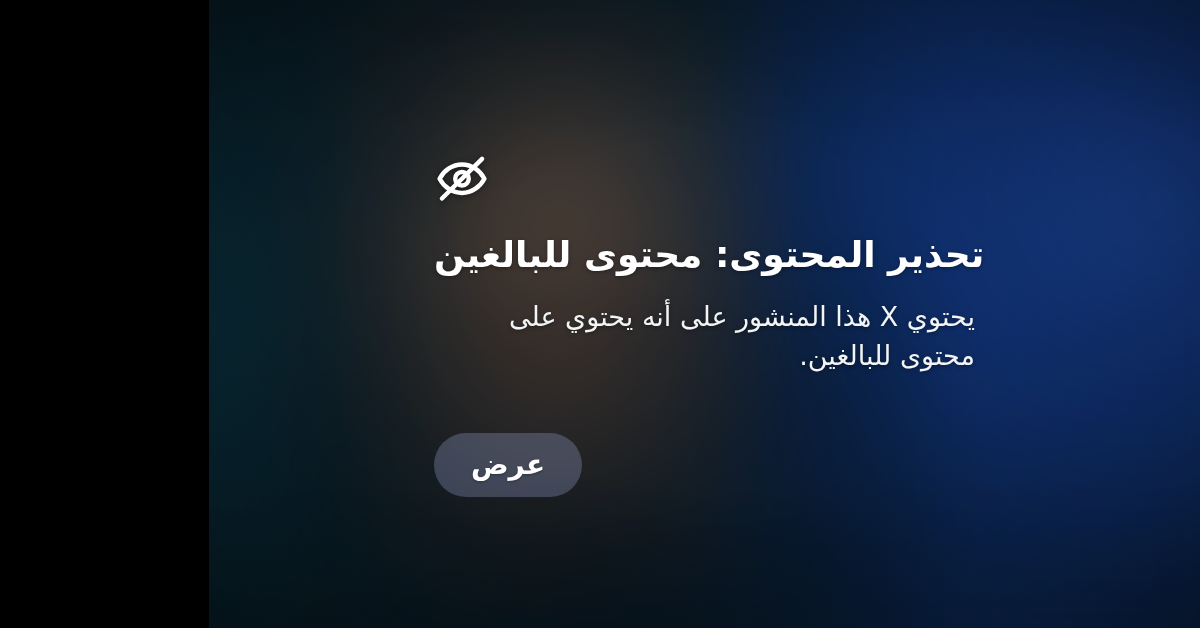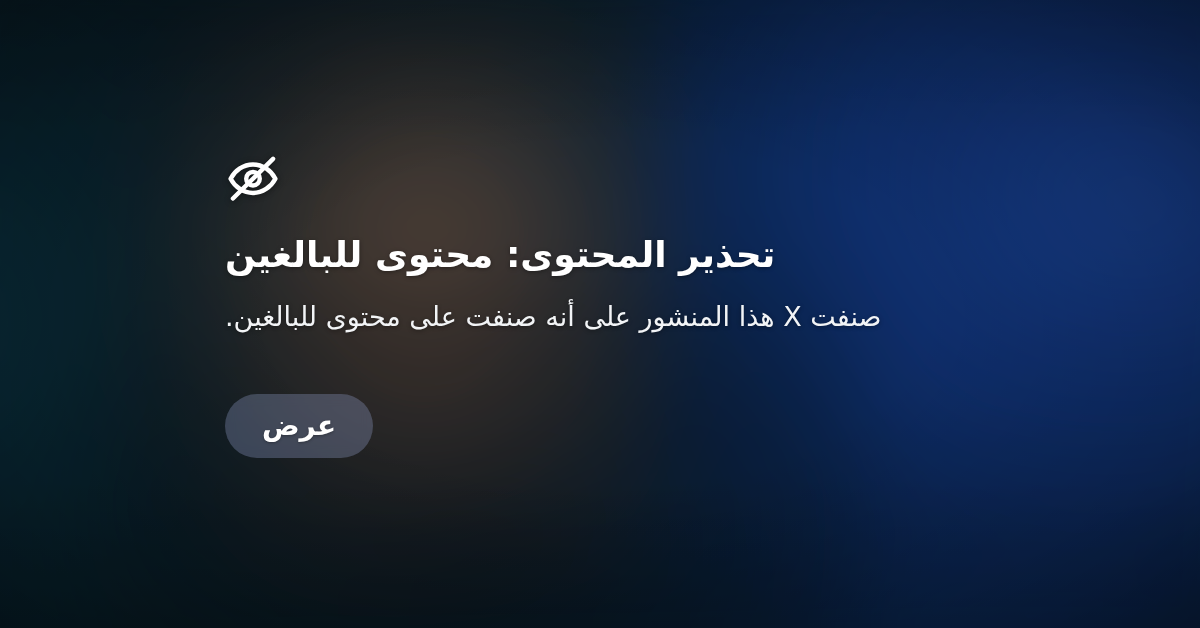--- a/index.html
+++ b/index.html
@@ -9,21 +9,21 @@
     background: #000;
   }
 
   body {
     font-family: "DejaVu Sans", "Liberation Sans", sans-serif;
   }
 
   
   .stage {
     position: relative;
-    width: 1200px;
+    width: 991px;
     height: 628px;
     overflow: hidden;
     background: #0369a1;
     user-select: none;
   }
 
   
   .backdrop {
     position: absolute;
     inset: -80px;
@@ -260,18 +260,18 @@
     <span class="eye-off-icon">
       <svg viewBox="0 0 24 24" fill="none" stroke="currentColor" stroke-width="1.9" stroke-linecap="round" stroke-linejoin="round" aria-hidden="true">
         <path d="M2.4 12.3C4.3 8.7 7.9 6.2 12 6.2c4.1 0 7.7 2.5 9.6 6.1-1.9 3.6-5.5 6.1-9.6 6.1-4.1 0-7.7-2.5-9.6-6.1Z"></path>
         <circle cx="12" cy="12.3" r="2.9"></circle>
         <line x1="3.4" y1="20.8" x2="20.6" y2="3.8"></line>
       </svg>
     </span>
 
     <h1 class="warning-title">تحذير المحتوى: محتوى للبالغين</h1>
 
-    <p class="warning-body">صنفت X هذا المنشور على أنه صنفت على محتوى للبالغين.</p>
+    <p class="warning-body">يحتوي X هذا المنشور على أنه يحتوي على محتوى للبالغين.</p>
 
     <button class="view-button" type="button">عرض</button>
 
   </div>
 </div>
 
 </body></html>

